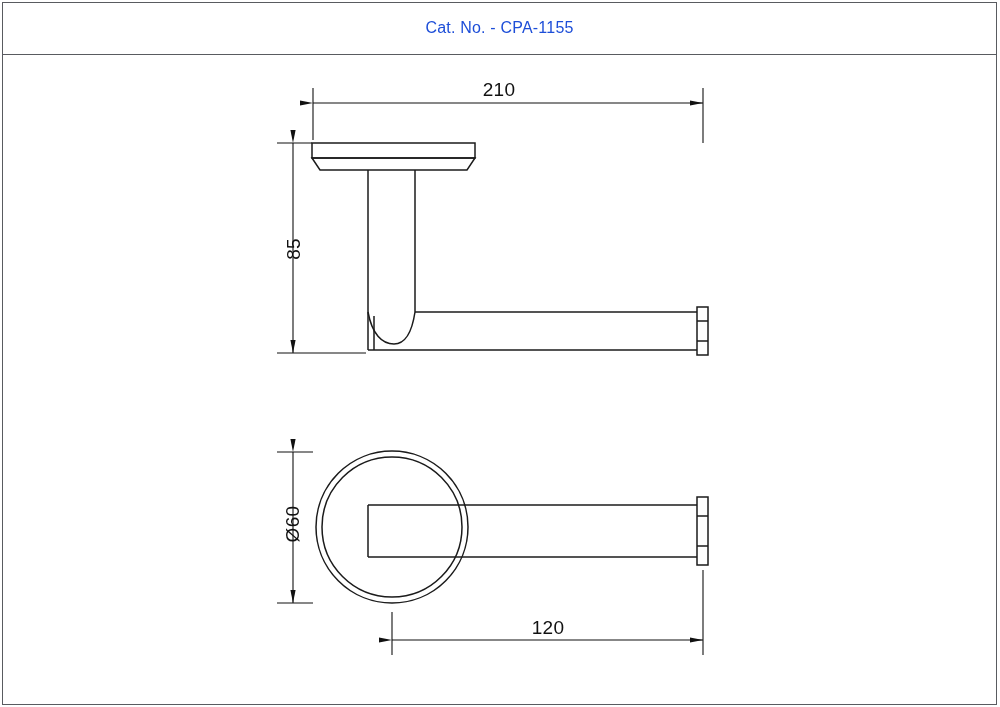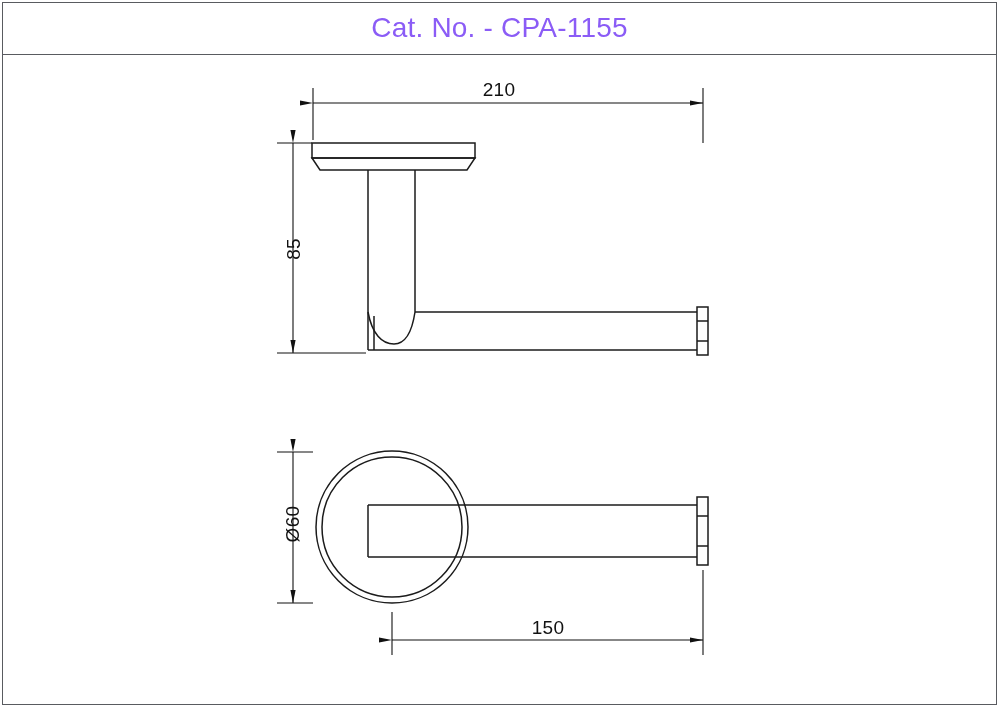--- a/index.html
+++ b/index.html
@@ -34,22 +34,22 @@
     top: 2px;
     width: 995px;
     height: 53px;
     display: flex;
     align-items: center;
     justify-content: center;
     border-bottom: 1.6px solid #595b60;
     box-sizing: border-box;
   }
   #title-text {
-    font-size: 28px;
-    color: #8b5cf6;
+    font-size: 16px;
+    color: #1d4ed8;
     letter-spacing: 0.2px;
     font-weight: 400;
   }
   #drawing-canvas {
     position: absolute;
     left: 0;
     top: 0;
     width: 1000px;
     height: 707px;
   }
@@ -166,15 +166,15 @@
       </g>
     </g>
   </svg>
 
   <div class="dim-label" style="left:499px; top:79px; transform:translateX(-50%);">210</div>
 
   <div class="dim-label rot-label" style="left:283px; top:238px;">85</div>
 
   <div class="dim-label rot-label" style="left:275px; top:513px;">Ø60</div>
 
-  <div class="dim-label" style="left:548px; top:617px; transform:translateX(-50%);">150</div>
+  <div class="dim-label" style="left:548px; top:617px; transform:translateX(-50%);">120</div>
 
 </div>
 
 </body></html>

